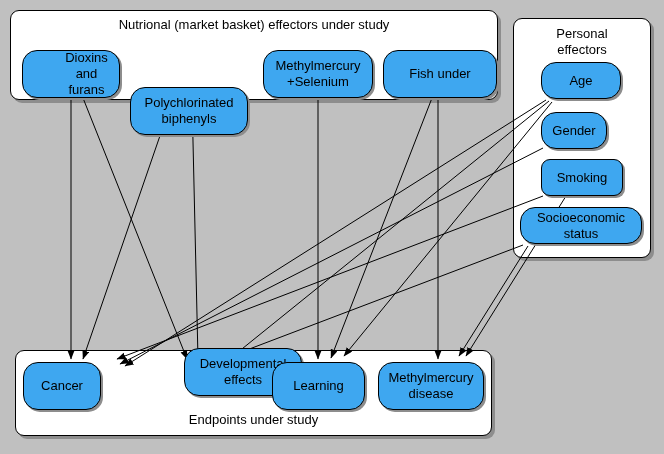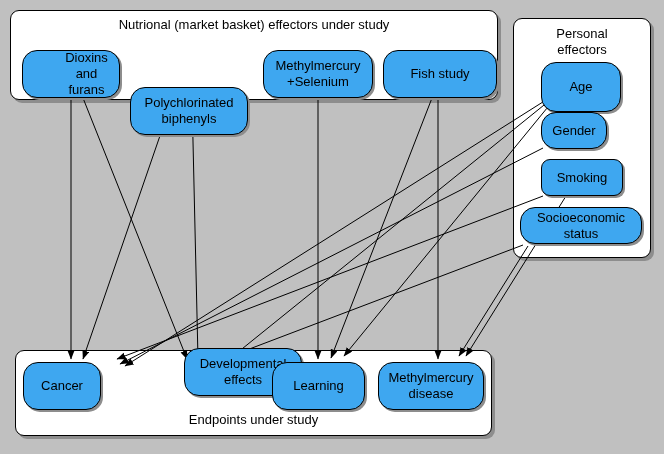--- a/index.html
+++ b/index.html
@@ -98,22 +98,22 @@
         <line x1="566" y1="196" x2="466" y2="356" class="edge" marker-end="url(#arrowhead)"></line>
         <line x1="523" y1="245" x2="231" y2="356" class="edge" marker-end="url(#arrowhead)"></line>
         <line x1="528" y1="246" x2="459" y2="356" class="edge" marker-end="url(#arrowhead)"></line>
       </g>
   </svg>
 
   <div id="nodes-layer">
       <div class="node" style="left: 22px; top: 50px; width: 98px; height: 48px; padding-left: 34px;">Dioxins and furans</div>
       <div class="node" style="left: 130px; top: 50px; width: 118px; height: 48px; margin-top: 37px;">Polychlorinated biphenyls</div>
       <div class="node" style="left: 263px; top: 50px; width: 110px; height: 48px;">Methylmercury +Selenium</div>
-      <div class="node" style="left: 383px; top: 50px; width: 114px; height: 48px;">Fish study</div>
-      <div class="node" style="left: 541px; top: 62px; width: 80px; height: 50px;">Age</div>
+      <div class="node" style="left: 383px; top: 50px; width: 114px; height: 48px;">Fish under</div>
+      <div class="node" style="left: 541px; top: 62px; width: 80px; height: 37px;">Age</div>
       <div class="node" style="left: 541px; top: 112px; width: 66px; height: 37px;">Gender</div>
       <div class="node" style="left: 541px; top: 159px; width: 82px; height: 37px; border-radius: 9px;">Smoking</div>
       <div class="node" style="left: 520px; top: 207px; width: 122px; height: 37px;">Socioeconomic status</div>
       <div class="node" style="left: 23px; top: 362px; width: 78px; height: 48px;">Cancer</div>
       <div class="node" style="left: 140px; top: 348px; width: 118px; height: 48px; margin-left: 44px;">Developmental effects</div>
       <div class="node" style="left: 272px; top: 362px; width: 93px; height: 48px;">Learning</div>
       <div class="node" style="left: 378px; top: 362px; width: 106px; height: 48px;">Methylmercury disease</div>
     </div>
 
 </div>

